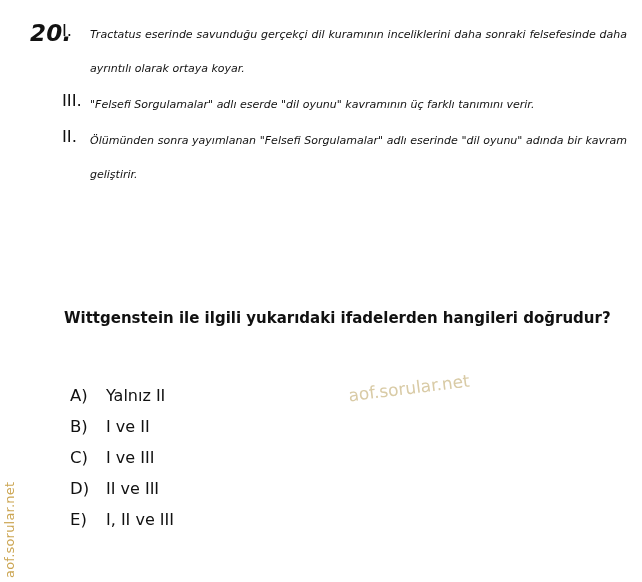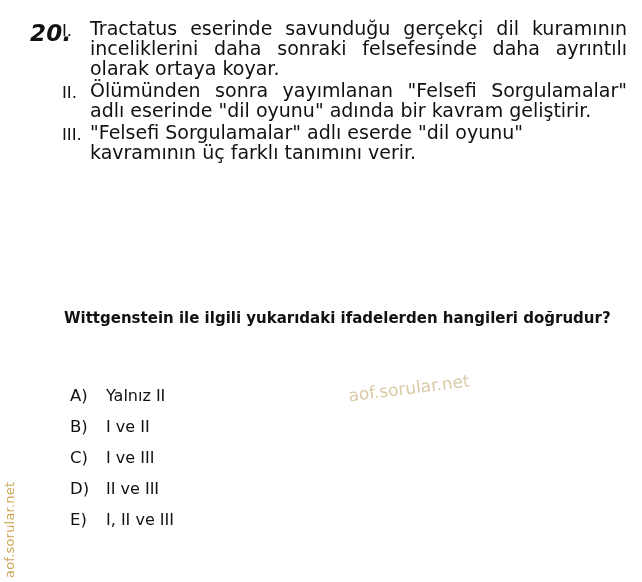--- a/index.html
+++ b/index.html
@@ -75,25 +75,26 @@
   }
   .roman-label {
     width: 28px;
     flex: 0 0 28px;
     font-size: 16.5px;
     line-height: 25px;
     text-align: left;
   }
   .roman-text {
     flex: 1;
-    font-size: 19px;
-    line-height: 20px;
+    font-size: 11px;
+    line-height: 34px;
     text-align: justify;
     text-align-last: left;
     hyphens: none;
+    font-style: italic;
   }
   .roman-text.nojustify {
     text-align: left;
   }
 
   .stem {
     position: absolute;
     left: 64px;
     top: 305px;
     width: 560px;
@@ -130,26 +131,26 @@
   <div class="side-watermark">aof.sorular.net</div>
 
   <div class="question-number">20.</div>
 
   <div class="roman-list">
     <div class="roman-item">
       <div class="roman-label">I.</div>
       <div class="roman-text">Tractatus eserinde savunduğu gerçekçi dil kuramının inceliklerini daha sonraki felsefesinde daha ayrıntılı olarak ortaya koyar.</div>
     </div>
     <div class="roman-item">
+      <div class="roman-label">III.</div>
+      <div class="roman-text nojustify">"Felsefi Sorgulamalar" adlı eserde "dil oyunu" kavramının üç farklı tanımını verir.</div>
+    </div>
+    <div class="roman-item">
       <div class="roman-label">II.</div>
       <div class="roman-text">Ölümünden sonra yayımlanan "Felsefi Sorgulamalar" adlı eserinde "dil oyunu" adında bir kavram geliştirir.</div>
-    </div>
-    <div class="roman-item">
-      <div class="roman-label">III.</div>
-      <div class="roman-text nojustify">"Felsefi Sorgulamalar" adlı eserde "dil oyunu" kavramının üç farklı tanımını verir.</div>
     </div>
   </div>
 
   <div class="stem">Wittgenstein ile ilgili yukarıdaki ifadelerden hangileri doğrudur?</div>
 
   <div class="center-watermark">aof.sorular.net</div>
 
   <div class="options">
     <div class="option">
       <div class="option-letter">A)</div>

